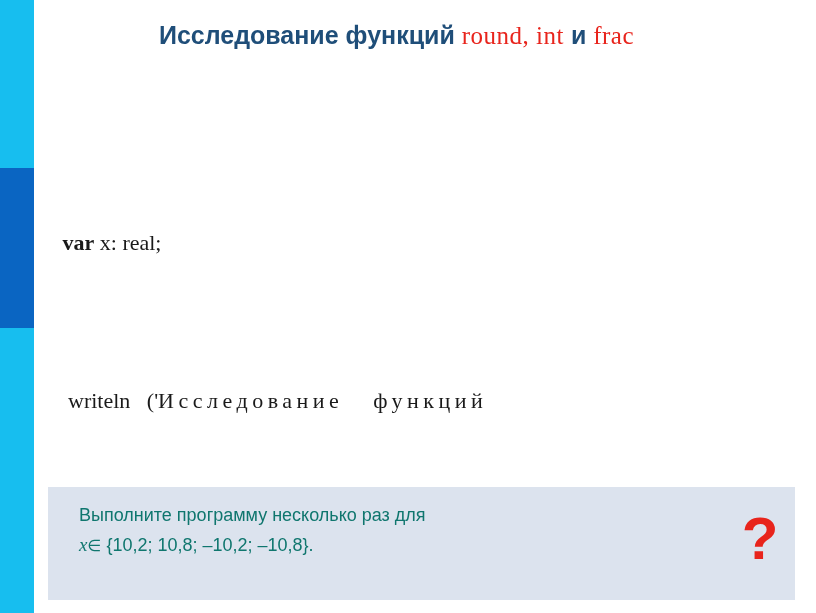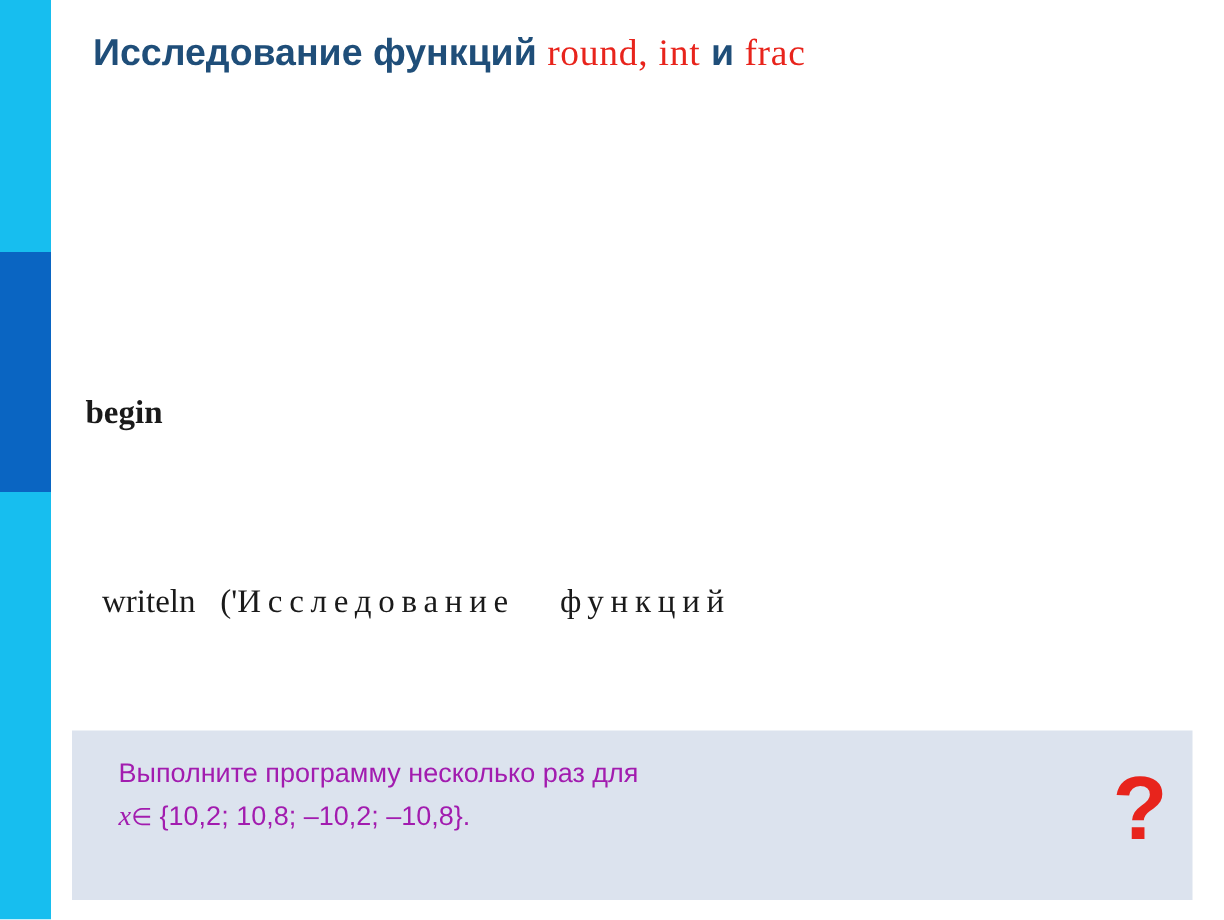--- a/index.html
+++ b/index.html
@@ -41,23 +41,23 @@
     width: 34px; height: 285px;
     background: #17BEEF;
   }
 
   
   #slide-title {
     position: absolute;
     left: 34px;
     top: 22px;
     width: 725px;
+    text-align: center;
     white-space: nowrap;
     line-height: 1.1;
-    margin-left: 28px;
   }
   #slide-title .t-ru {
     font-family: "Liberation Sans", sans-serif;
     font-weight: bold;
     font-size: 25px;
     color: #1F4E79;
     letter-spacing: 0px;
   }
   #slide-title .t-code {
     font-family: "Liberation Serif", "DejaVu Serif", serif;
@@ -103,21 +103,21 @@
     height: 113px;
     background: #DCE3EE;
   }
   #task-panel .task-text {
     position: absolute;
     left: 31px;
     top: 14px;
     width: 600px;
     font-family: "Liberation Sans", sans-serif;
     font-size: 18px;
-    color: #a21caf;
+    color: #0f766e;
     line-height: 29px;
   }
   #task-panel .task-line {
     white-space: nowrap;
   }
   #task-panel .math-var {
     font-family: "Liberation Serif", "DejaVu Serif", serif;
     font-style: italic;
     font-size: 19px;
   }
@@ -147,22 +147,22 @@
   <div class="seg-cyan-bottom"></div>
 </div>
 
 <div id="slide-title">
   <span class="t-ru">Исследование функций </span><span class="t-code">round</span><span class="t-code">, </span><span class="t-code">int</span><span class="t-sep"> и </span><span class="t-code">frac</span>
 </div>
 
 <div id="code-block">
 
 
+  <div class="line"><span> </span><span class="kw">var</span><span> x: real;</span></div>
 
-  <div class="line"><span></span><span class="kw">begin</span><span></span></div>
 
   <div class="line"><span>  writeln   ('</span><span class="ru">Исследование   функций</span><span></span></div>
 
   
 
   
 
   
 
   

